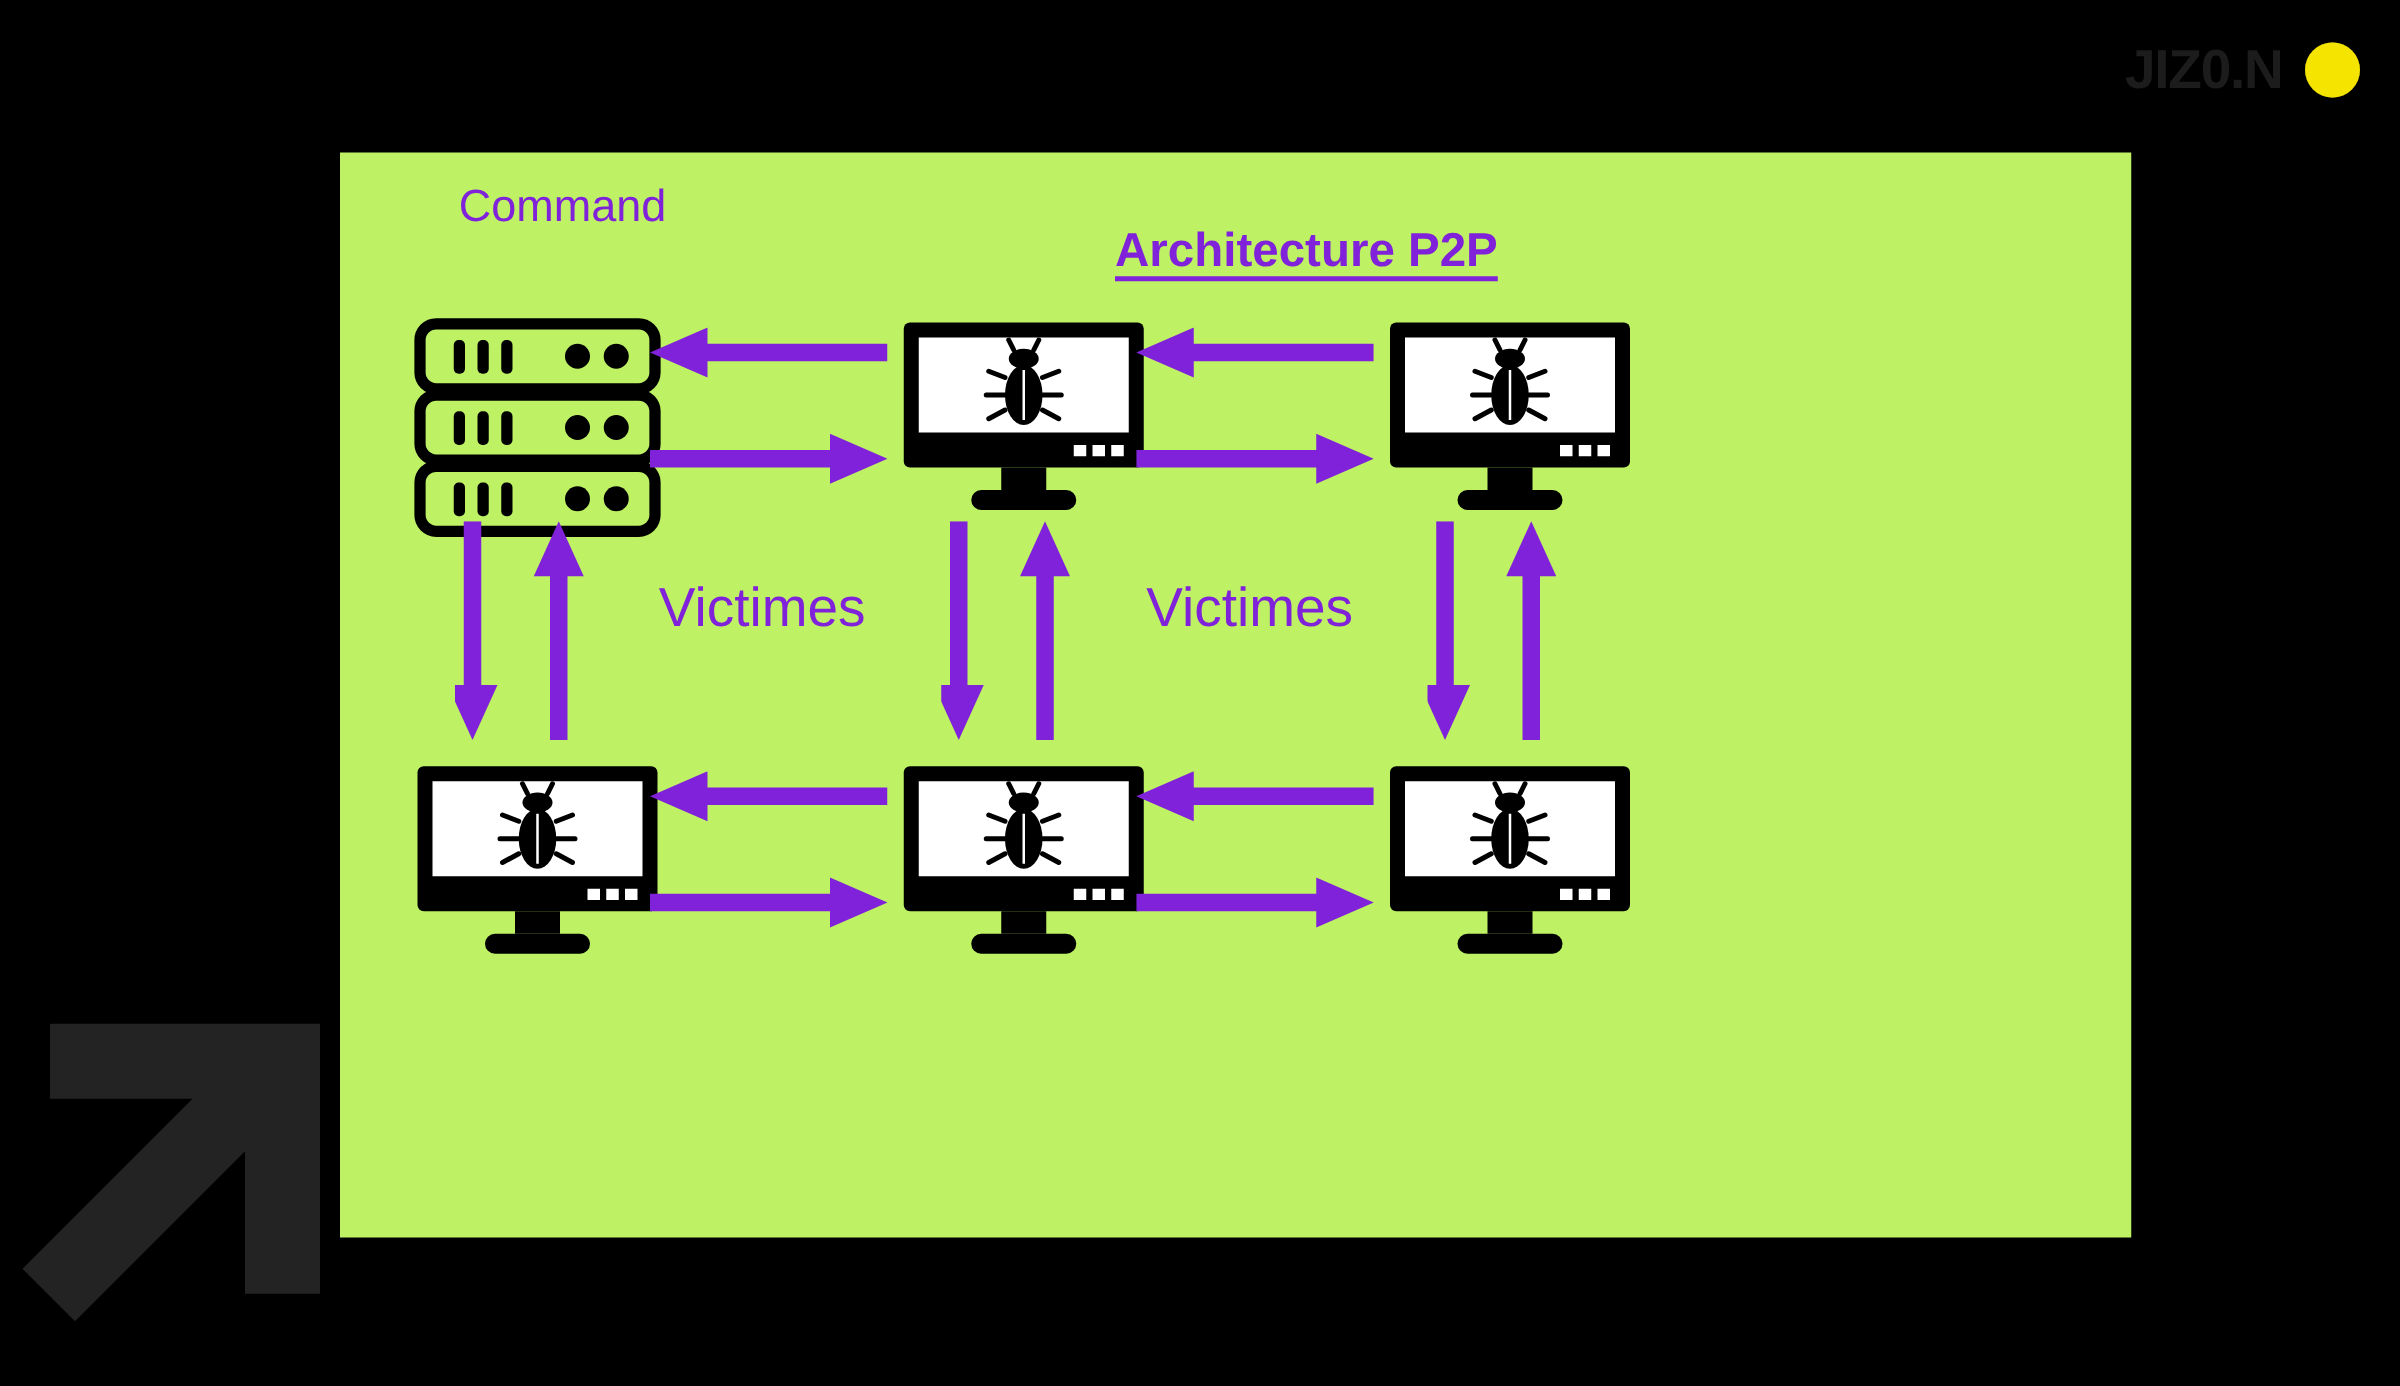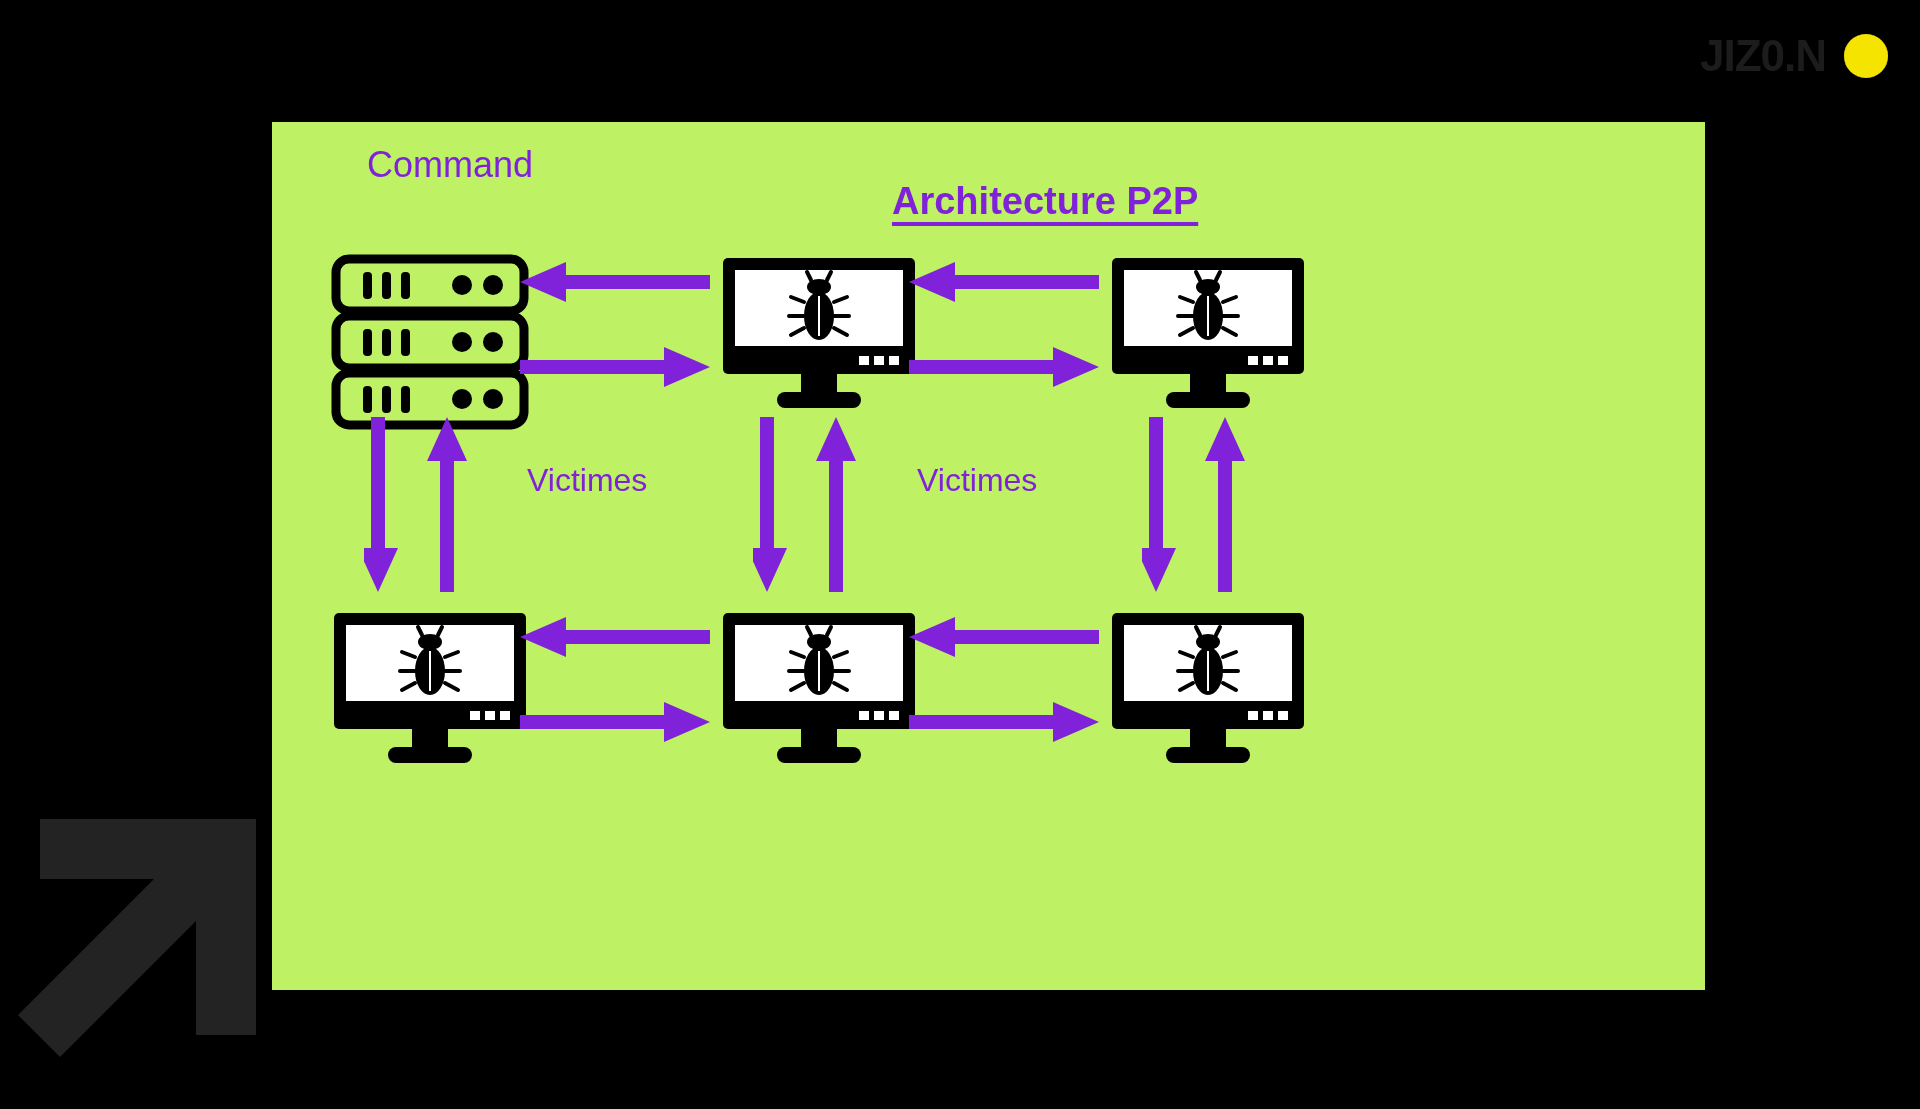--- a/index.html
+++ b/index.html
@@ -70,21 +70,21 @@
   .col-1{left:58px;}
   .col-2{left:447px;}
   .col-3{left:836px;}
   .row-top{top:132px;}
   .row-bot{top:487px;}
 
   
   .victim-label{
     position:absolute;
     color:#8022d9;
-    font-size:32px;
+    font-size:44px;
     white-space:nowrap;
     font-family:"Liberation Sans", sans-serif;
   }
   .victim-1{left:255px;top:340px;}
   .victim-2{left:645px;top:340px;}
 
   
   .arrow{position:absolute;}
   .arrow svg{display:block;}
 

